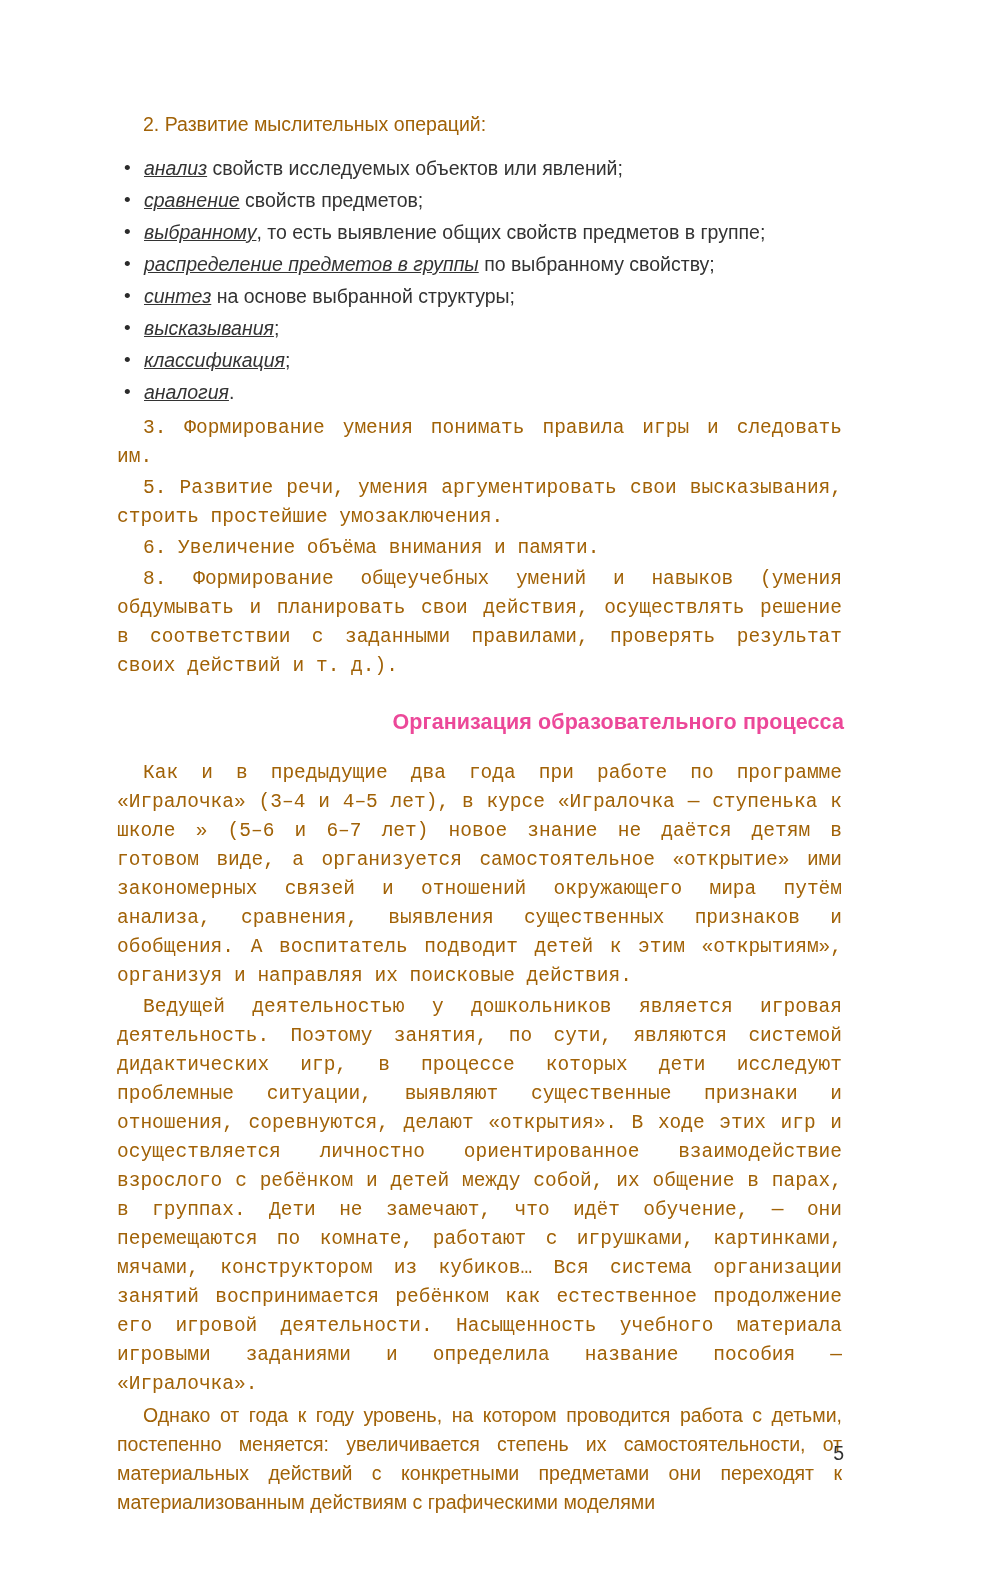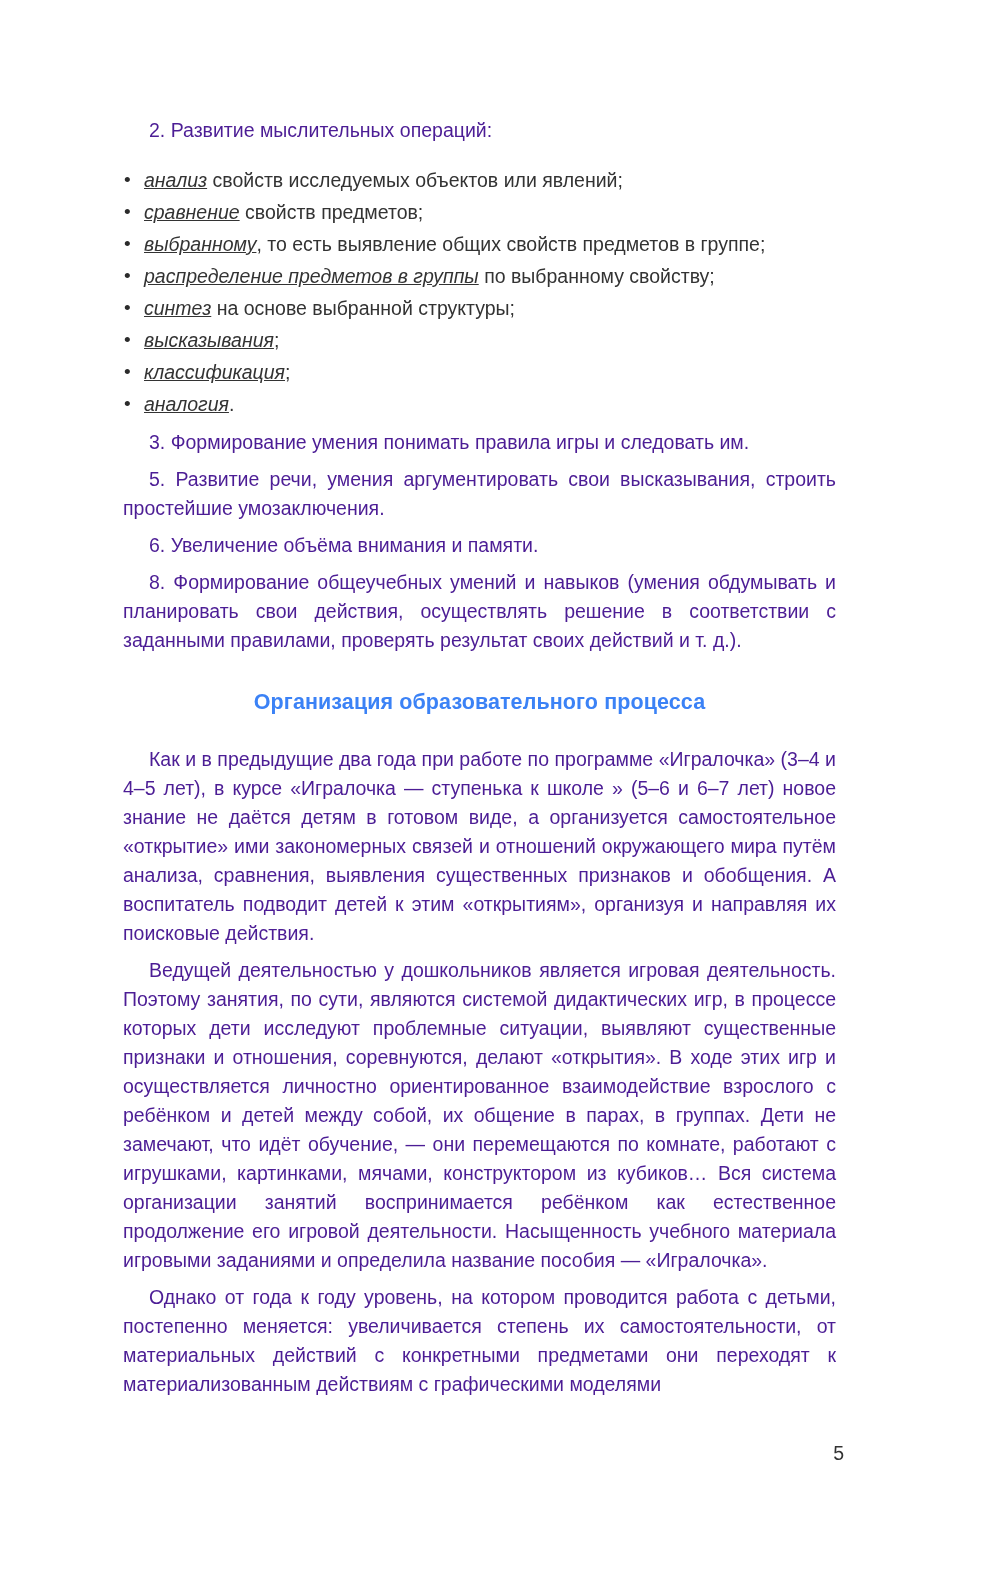--- a/index.html
+++ b/index.html
@@ -20,31 +20,32 @@
   }
   .content {
     position: absolute;
     left: 115px;
     top: 108px;
     width: 729px;
   }
 
   
   .para {
-    margin: 8px;
+    margin: 2px;
     font-size: 19.5px;
     line-height: 29px;
     text-align: justify;
     text-indent: 26px;
-    color: #4c1d95;
+    color: #a16207;
     -webkit-hyphens: none;
     hyphens: none;
   }
   .para.last-left {
     text-align-last: left;
+    font-family: Liberation Mono, monospace;
   }
   .para.no-justify {
     text-align: left;
   }
 
   
   .bullets {
     list-style: none;
     margin: 7px 0 6px 0;
     padding: 0;
@@ -70,22 +71,22 @@
     text-decoration: underline;
   }
 
   .gap-before-list { height: 4px; }
 
   
   .section-heading {
     margin: 0;
     font-size: 21.5px;
     font-weight: bold;
-    text-align: center;
-    color: #3b82f6;
+    text-align: right;
+    color: #ec4899;
     letter-spacing: 0.1px;
   }
   .heading-space-top { height: 27px; }
   .heading-space-bottom { height: 22px; }
 
   .para + .para { margin-top: 0; }
 
   
   .page-number {
     position: absolute;

